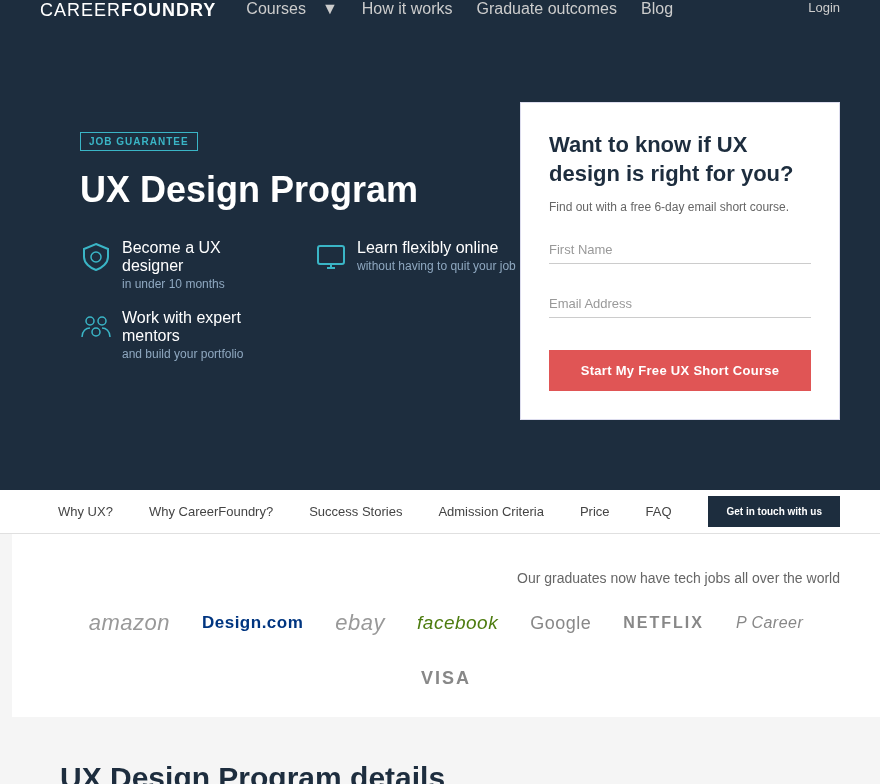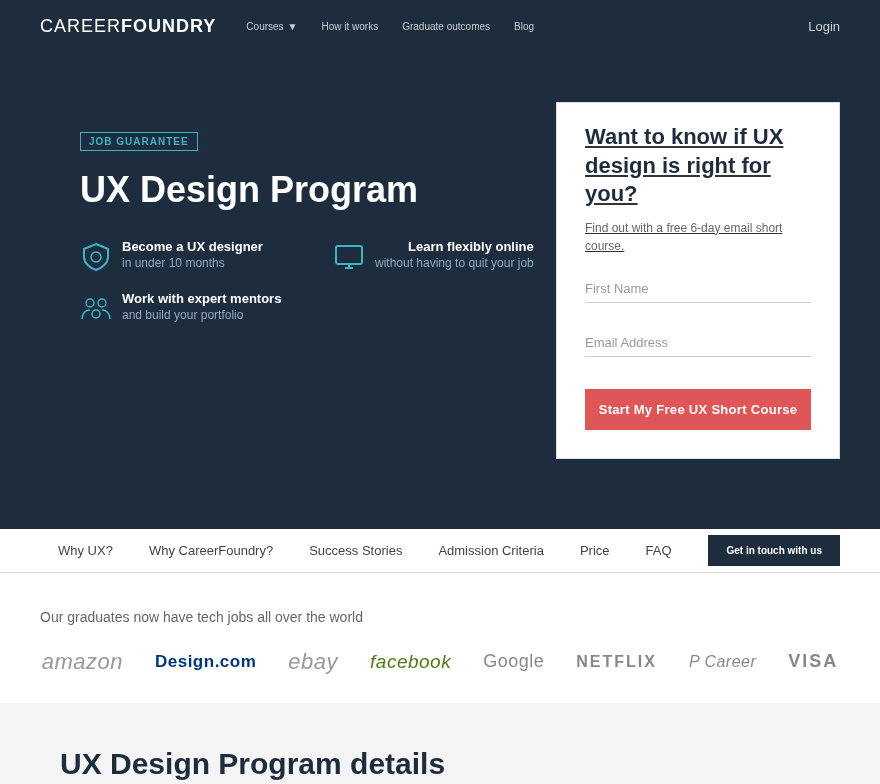--- a/index.html
+++ b/index.html
@@ -2,45 +2,45 @@
 <html><head>
   <meta charset="utf-8">
   <style>
     * { box-sizing: border-box; margin: 0; padding: 0; }
     body { font-family: 'Helvetica Neue', Arial, sans-serif; background: #f5f5f5; color: #333; font-size: 14px; }
 
     
     nav {
       background: #1d2d3e;
       display: flex;
-      align-items: center;
+      align-items: flex-start;
       padding: 0 40px;
       height: 52px;
     }
     .nav-logo {
       color: #fff;
       font-size: 18px;
       font-weight: 300;
       letter-spacing: 1px;
       margin-right: 30px;
       text-transform: uppercase;
     }
     .nav-logo strong { font-weight: 800; }
     .nav-links {
       display: flex;
       gap: 24px;
       flex: 1;
     }
     .nav-links a {
       color: #ccc;
       text-decoration: none;
-      font-size: 10px;
-      display: flex;
-      align-items: center;
-      gap: 4px;
+      font-size: 16px;
+      display: flex;
+      align-items: center;
+      gap: 16px;
     }
     .nav-login {
       color: #ccc;
       font-size: 13px;
       cursor: pointer;
     }
 
     
     .hero {
       background: #1d2d3e;
@@ -86,38 +86,36 @@
     .feature-icon {
       width: 32px;
       height: 32px;
       flex-shrink: 0;
       margin-top: 2px;
     }
     .feature-icon svg { width: 32px; height: 32px; }
     .feature-text strong {
       display: block;
       color: #fff;
-      font-size: 13px;
-      font-weight: 700;
-      text-align: right;
+      font-size: 16px;
+      font-weight: 400;
     }
     .feature-text span {
       color: #8fa8c0;
       font-size: 12px;
     }
 
     
     .hero-form-card {
-      width: 284px;
+      width: 320px;
       background: #fff;
       border: 1px solid #dde;
-      padding: 20px 28px 28px 28px;
+      padding: 28px 28px 28px 28px;
       position: relative;
       top: -10px;
-      text-decoration: underline;
     }
     .form-card-title {
       font-size: 22px;
       font-weight: 700;
       color: #1d2d3e;
       margin-bottom: 10px;
       line-height: 1.3;
     }
     .form-card-subtitle {
       font-size: 12px;
@@ -184,21 +182,22 @@
       cursor: pointer;
       border: none;
       display: flex;
       align-items: center;
     }
 
     
     .graduates-section {
       background: #fff;
       padding: 36px 40px 28px;
-      text-align: left;
+      text-align: right;
+      margin-left: 12px;
     }
     .graduates-tagline {
       font-size: 14px;
       color: #666;
       margin-bottom: 24px;
     }
     .company-logos {
       display: flex;
       justify-content: center;
       align-items: center;

